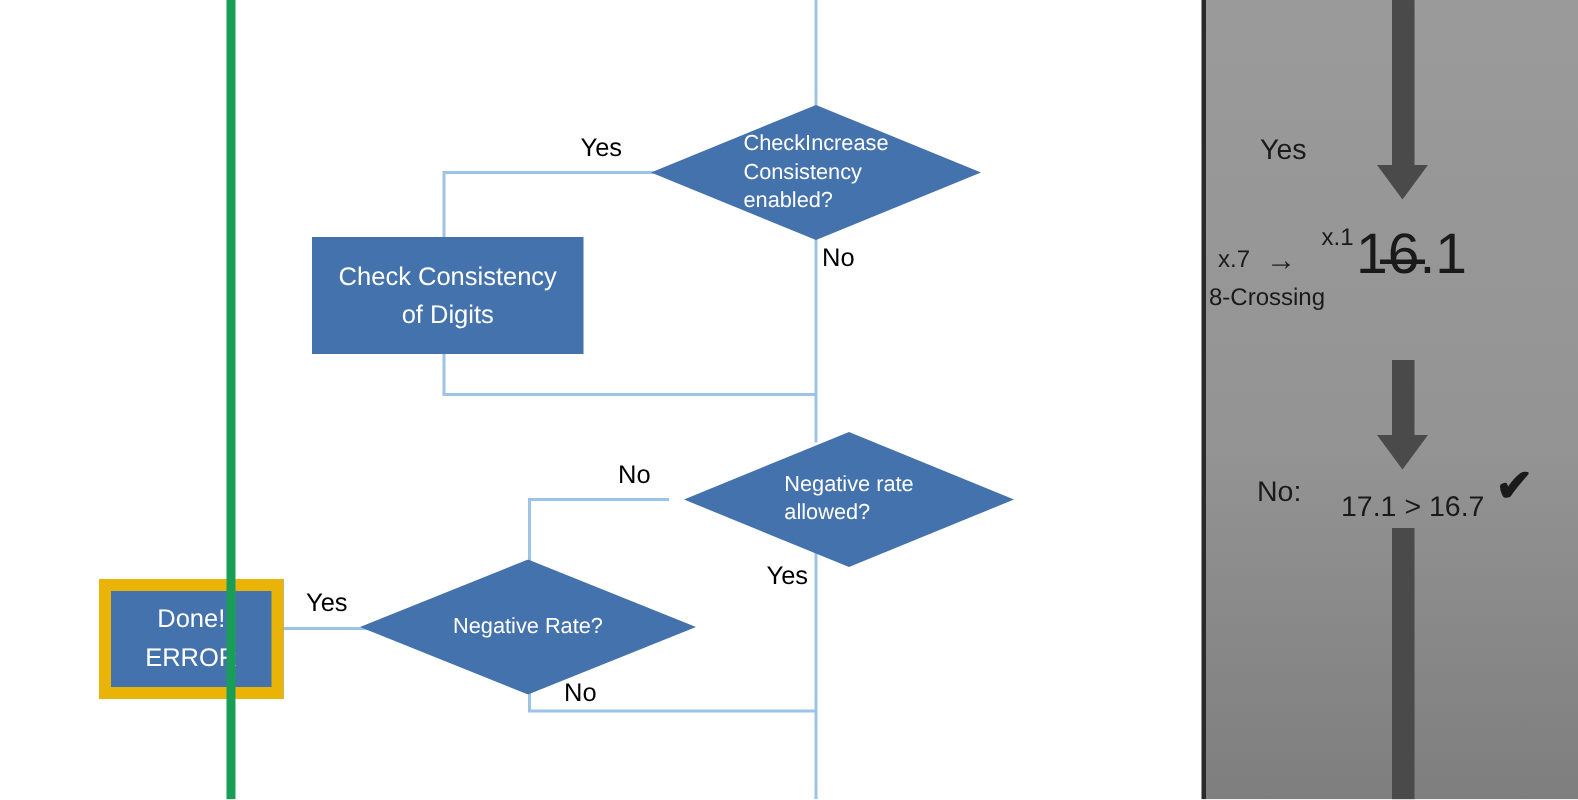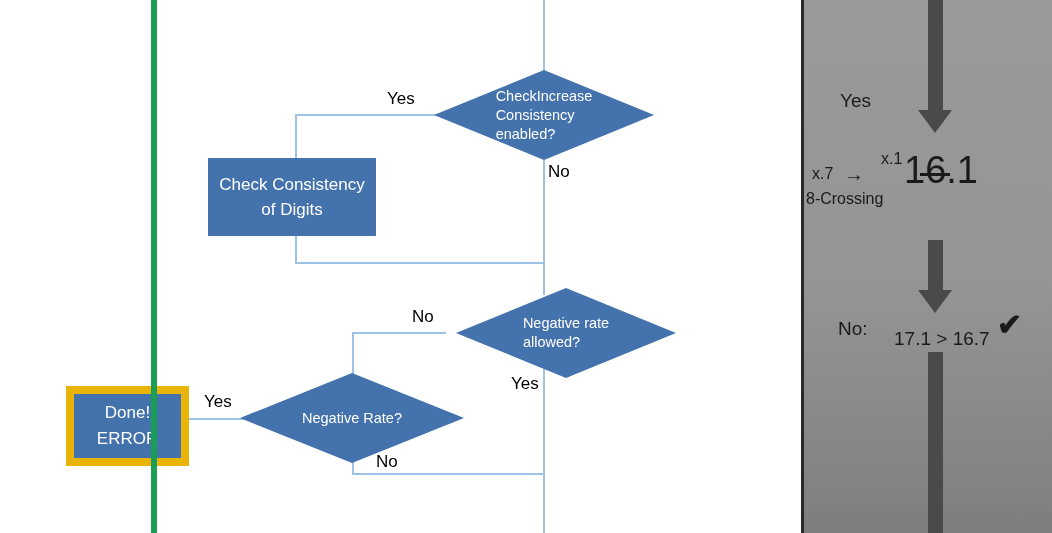--- a/index.html
+++ b/index.html
@@ -156,21 +156,21 @@
 
   <div class="diamond" style="left:434px; top:70px; width:220px; height:90px;">
     <svg width="220" height="90" viewBox="0 0 220 90">
       <polygon points="110,0 220,45 110,90 0,45" fill="#4472ac"></polygon>
     </svg>
     <div class="dlabel">CheckIncrease
 Consistency
 enabled?</div>
   </div>
 
-  <div class="proc-box" style="left:208px; top:158px; width:168px; height:78px;">
+  <div class="proc-box" style="left:208px; top:158px; width:181px; height:78px;">
     <span>Check Consistency
 of Digits</span>
   </div>
 
   <div class="diamond" style="left:456px; top:288px; width:220px; height:90px;">
     <svg width="220" height="90" viewBox="0 0 220 90">
       <polygon points="110,0 220,45 110,90 0,45" fill="#4472ac"></polygon>
     </svg>
     <div class="dlabel">Negative rate
 allowed?</div>

